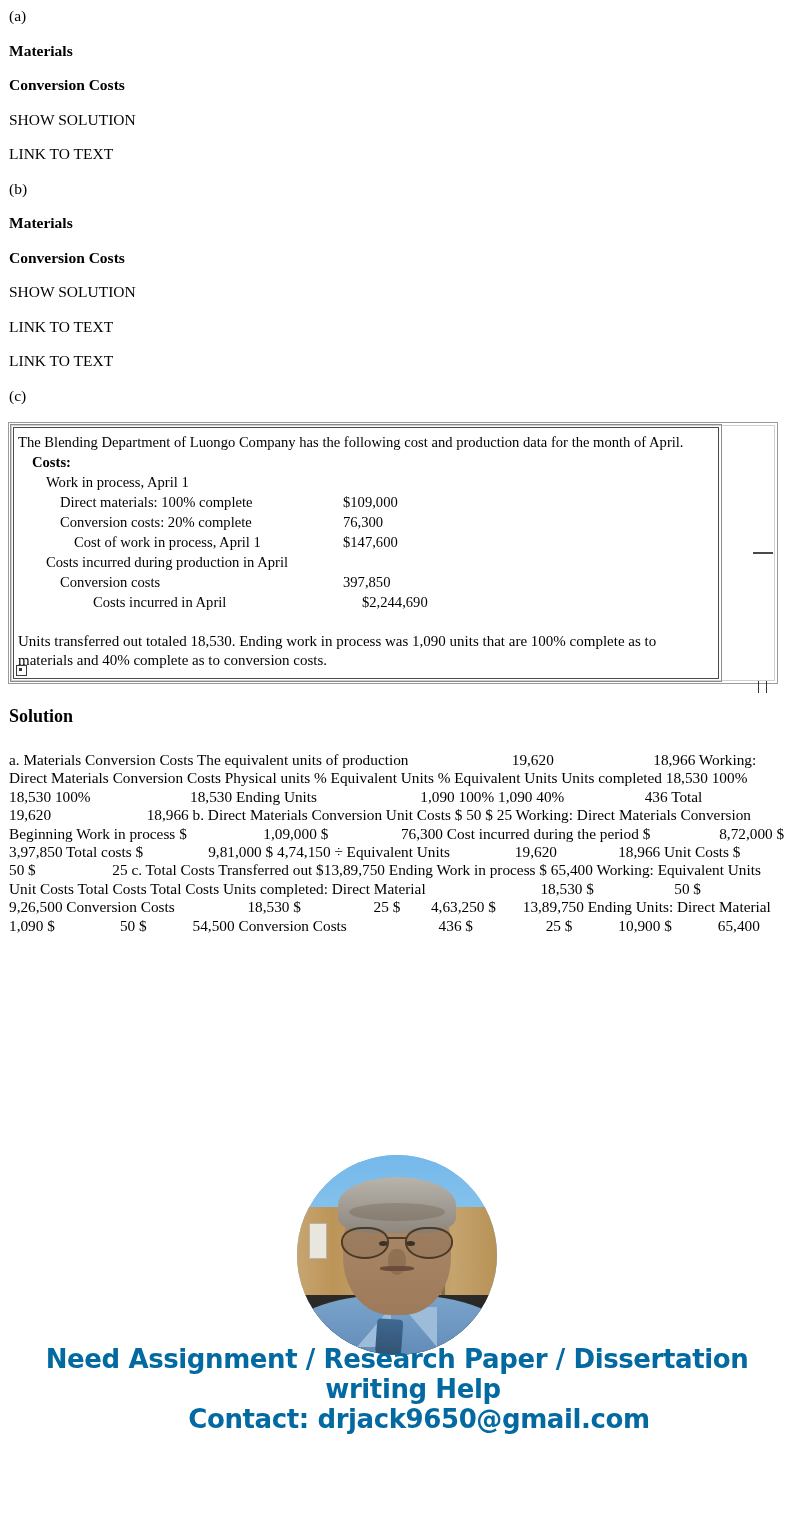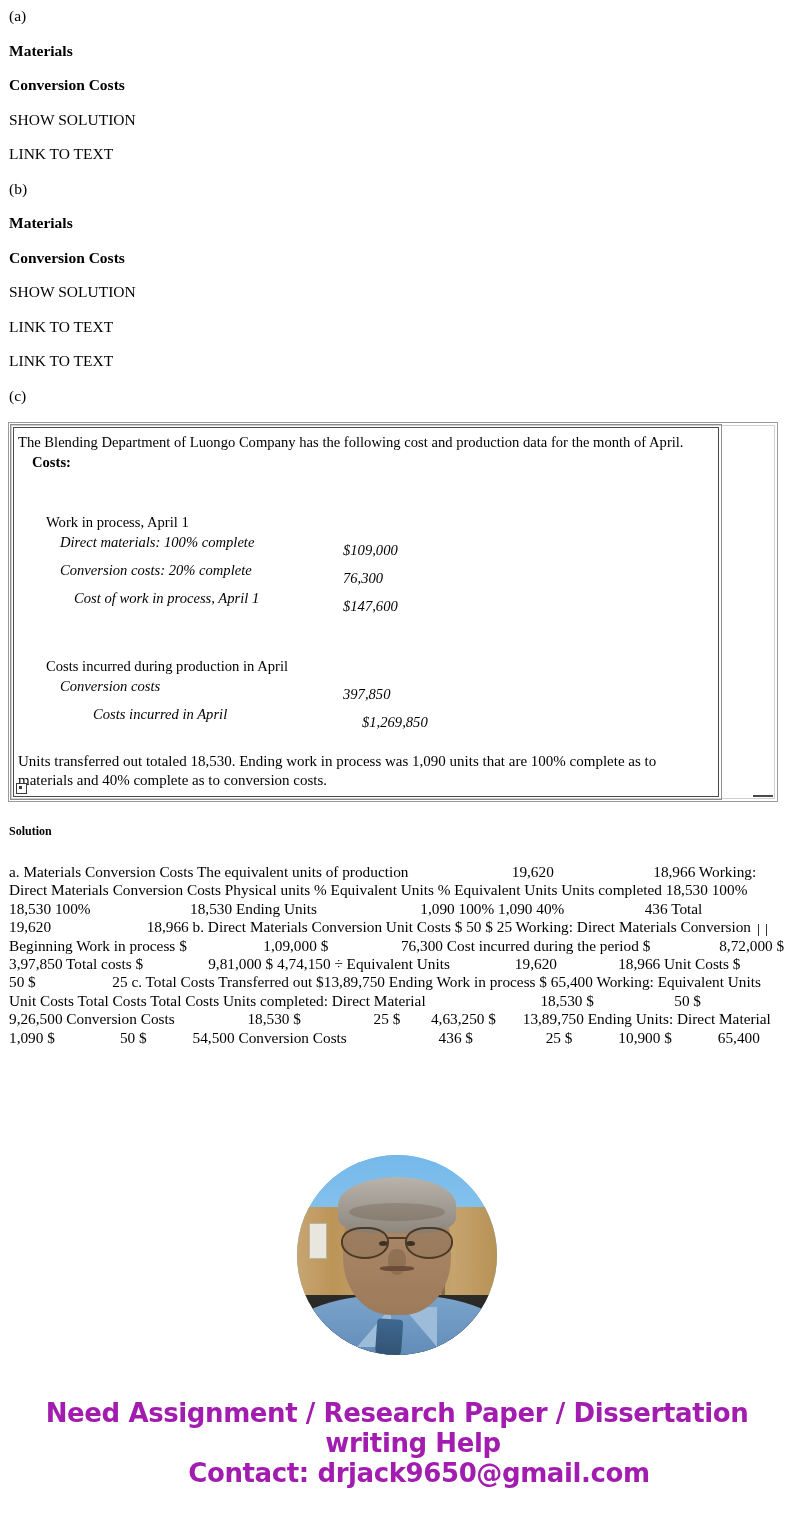--- a/index.html
+++ b/index.html
@@ -43,21 +43,21 @@
     border: 1px solid #9a9a9a;
     padding: 2px;
     background: #ffffff;
   }
   .frame-inner-border {
     border: 1px solid #d0d0d0;
     padding: 1px;
   }
   .frame-row {
     display: flex;
-    align-items: flex-end;
+    align-items: center;
     gap: 26px;
   }
   .doc-box {
     flex: 1 1 auto;
     border: 1px solid #4a4a4a;
     outline: 1px solid #8d8d8d;
     outline-offset: 2px;
     background: #ffffff;
     padding: 4px 6px 6px 4px;
     box-sizing: border-box;
@@ -85,26 +85,25 @@
     font-size: 14.6px;
     line-height: 20px;
     white-space: pre;
   }
   .doc-line.bold { font-weight: bold; }
   .doc-row {
     display: flex;
     font-size: 14.6px;
     line-height: 20px;
     white-space: pre;
-    font-style: italic;
   }
   .doc-row .lbl { width: 283px; flex: 0 0 283px; }
-  .doc-row .val { flex: 0 0 auto; margin-top: 8px; }
+  .doc-row .val { flex: 0 0 auto; }
   .ind1 { padding-left: 14px; }
-  .ind2 { padding-left: 28px; margin-top: 40px; }
+  .ind2 { padding-left: 28px; }
   .ind3 { padding-left: 42px; }
   .spacer-line { height: 20px; }
   .doc-para {
     font-size: 15px;
     line-height: 19px;
     white-space: normal;
     font-family: Liberation Serif, serif;
   }
   .resize-handle {
     position: absolute;
@@ -118,21 +117,21 @@
   .resize-handle::after {
     content: "";
     position: absolute;
     left: 2px; top: 2px;
     width: 3px; height: 3px;
     background: #3a3a3a;
   }
 
   
   .solution-head {
-    font-size: 12px;
+    font-size: 18px;
     font-weight: bold;
     margin: 22px 0 0 9px;
   }
   .solution-body {
     margin: 24px 9px 0 9px;
     font-size: 15.3px;
     line-height: 18.4px;
     white-space: pre-wrap;
     word-break: normal;
   }
@@ -272,29 +271,29 @@
     width: 34px; height: 5px;
     transform: translateX(-50%);
     background: #6b4b39;
     border-radius: 40%;
   }
 
   
   .footer {
     position: absolute;
     left: 0;
-    top: 1398px;
+    top: 1344px;
     width: 794px;
     text-align: center;
     font-family: "DejaVu Sans", "Liberation Sans", sans-serif;
     font-weight: bold;
     font-size: 26px;
     line-height: 30px;
     letter-spacing: -0.4px;
-    color: #a21caf;
+    color: #0369a1;
   }
   .footer .l2 { display: block; padding-left: 32px; }
   .footer .l3 { display: block; padding-left: 44px; }
 </style>
 </head>
 <body>
 
 <div class="page">
 
   <div class="q-list">
@@ -335,21 +334,21 @@
           </div>
 
           <div class="doc-line ind2">Costs incurred during production in April</div>
 
           <div class="doc-row ind3">
             <span class="lbl">Conversion costs</span>
             <span class="val">397,850</span>
           </div>
           <div class="doc-row" style="padding-left:56px;">
             <span class="lbl" style="width:269px;flex:0 0 269px;margin-left:19px;">Costs incurred in April</span>
-            <span class="val">$1,269,850</span>
+            <span class="val">$2,244,690</span>
           </div>
 
           <div class="spacer-line"></div>
 
           <div class="doc-para">Units transferred out totaled 18,530. Ending work in process was 1,090 units that are 100% complete as to materials and 40% complete as to conversion costs.</div>
 
           <div class="resize-handle"></div>
         </div>
 
         <div class="scroll-col">

